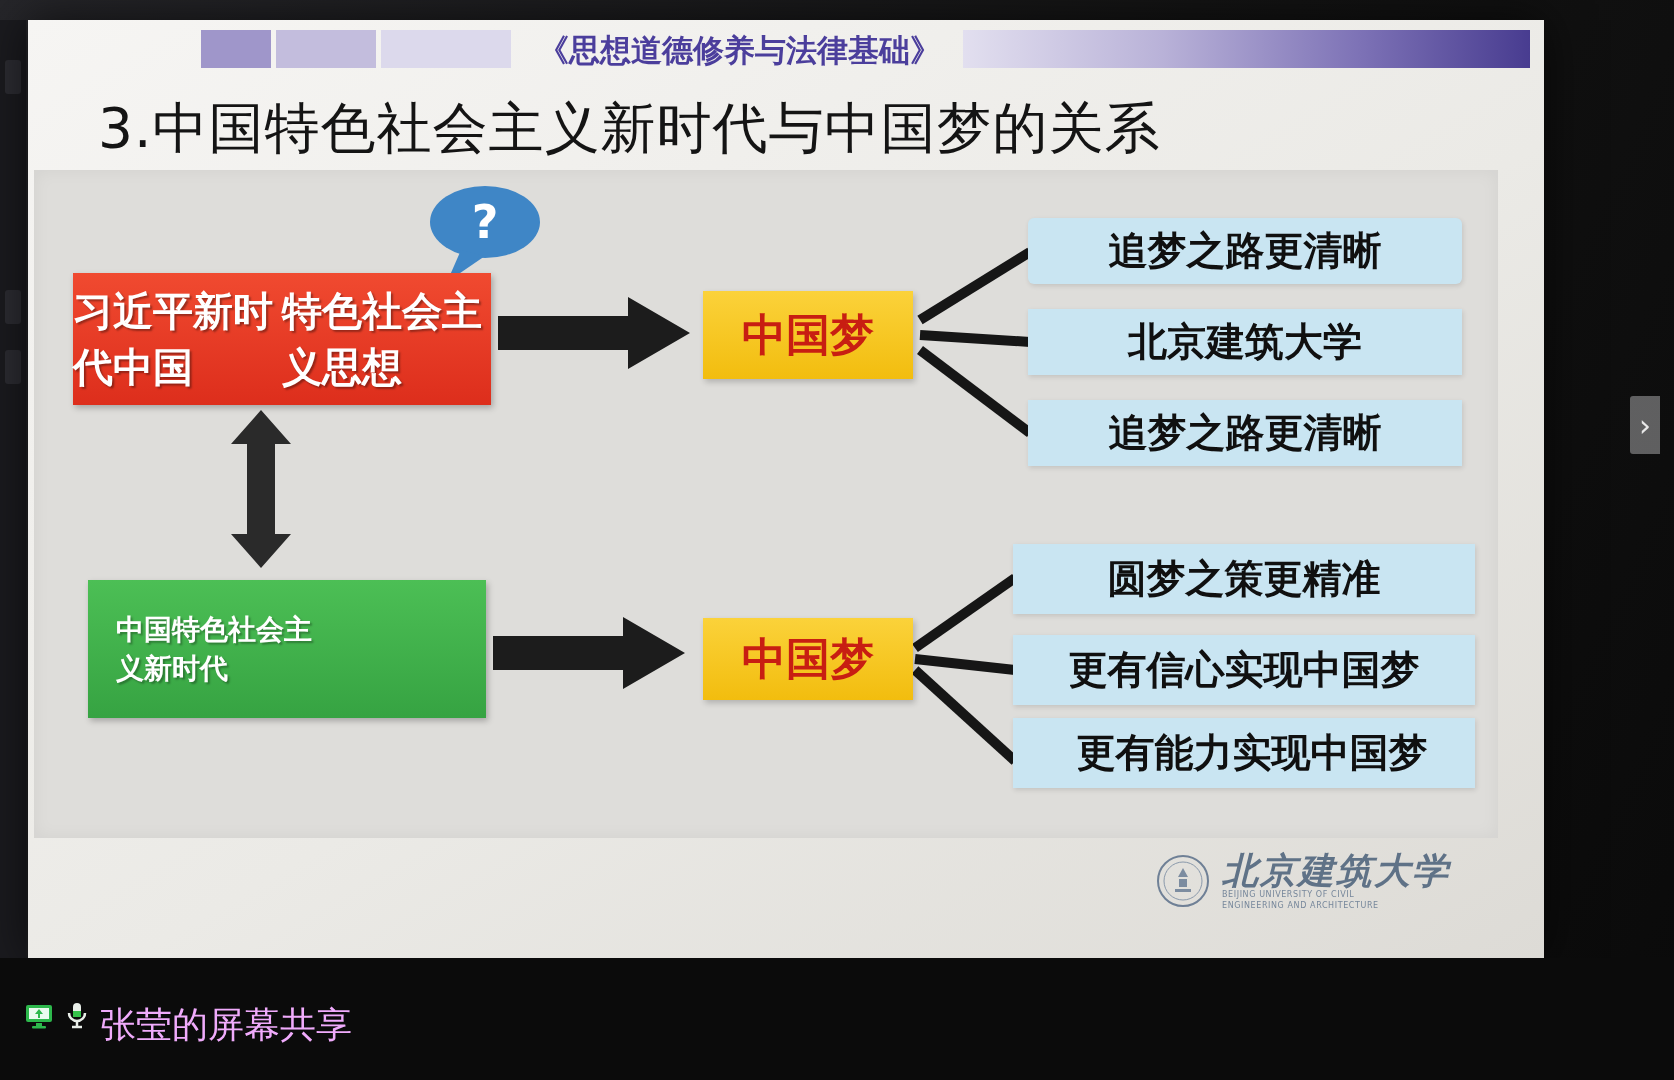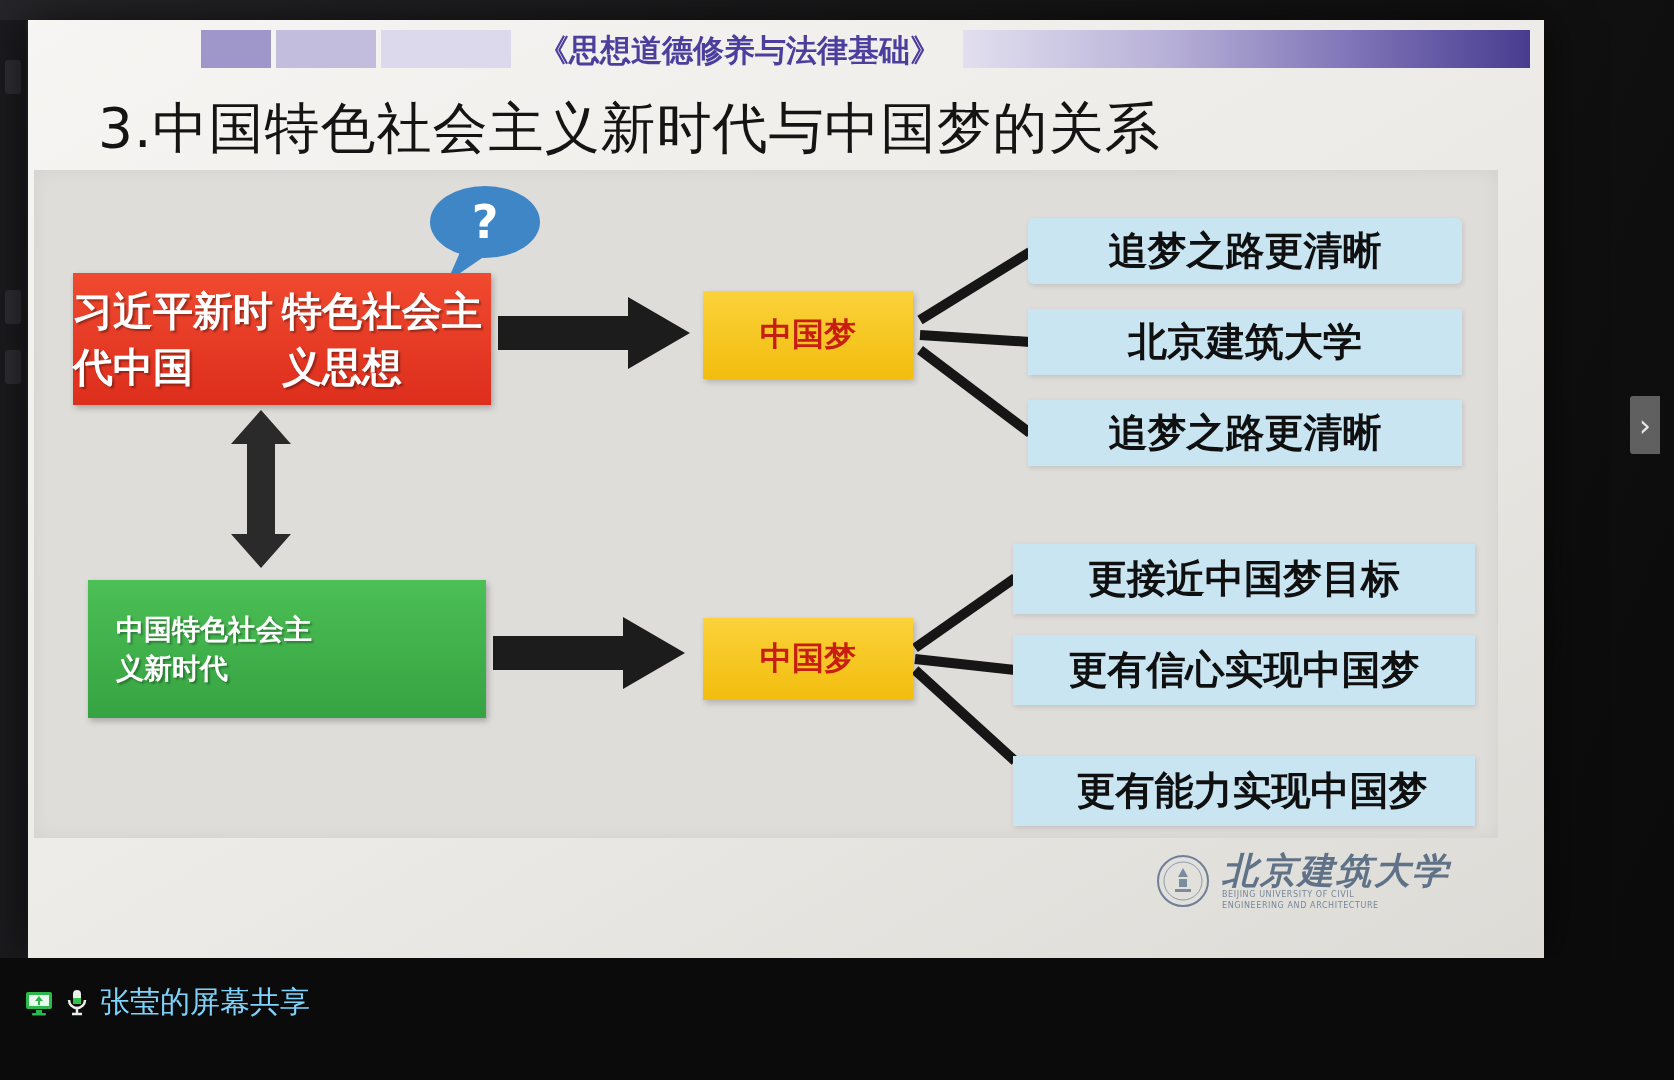--- a/index.html
+++ b/index.html
@@ -65,33 +65,33 @@
   .green-box {
     left:60px; top:560px; width:398px; height:138px;
     background:linear-gradient(180deg,#4cbf55,#36a342);
     color:#ffffff; font-size:28px; line-height:1.4; flex-direction:column; align-items:flex-start;
     padding-left:28px; text-shadow:2px 2px 2px rgba(0,0,0,.3);
     box-shadow:2px 3px 6px rgba(0,0,0,.25);
   }
   .yellow-box {
     width:210px; height:88px;
     background:linear-gradient(180deg,#fbd23a,#f2bd0e);
-    color:#c81e12; font-size:32px;
+    color:#c81e12; font-size:44px;
     box-shadow:2px 3px 6px rgba(0,0,0,.2);
   }
   .y1 { left:675px; top:271px; }
   .y2 { left:675px; top:598px; height:82px; }
   .blue-box {
     background:#c9e5f2; color:#101010; font-size:39px;
     box-shadow:1px 2px 5px rgba(0,0,0,.12);
   }
   .bt { left:1000px; width:434px; height:66px; }
   .bt1 { top:198px;border-radius:6px; } .bt2 { top:289px; } .bt3 { top:380px; }
   .bb { left:985px; width:462px; height:70px; }
-  .bb1 { top:524px; } .bb2 { top:615px; } .bb3 { top:736px;padding-left:16px; }
+  .bb1 { top:524px; } .bb2 { top:615px; } .bb3 { top:698px;padding-left:16px; }
 
   
   .bubble { position:absolute; left:395px; top:162px; width:120px; height:105px; }
   .bubble-q {
     position:absolute; left:0; top:0; width:124px; height:80px;
     display:flex; align-items:center; justify-content:center;
     color:#ffffff; font-size:46px; font-weight:bold;
   }
 
   
@@ -107,21 +107,21 @@
   .chevron {
     position:absolute; left:1630px; top:396px; width:30px; height:58px;
     background:rgba(110,110,112,.85); border-radius:3px 0 0 3px;
     display:flex; align-items:center; justify-content:center;
     color:#e8e8e8; font-size:30px; cursor:pointer;
   }
 
   
   .bottom-bar { position:absolute; left:0; top:958px; width:1674px; height:122px; background:#0b0b0b; }
   .status { position:absolute; left:24px; top:24px; display:flex; align-items:center; gap:10px; }
-  .status-label { color:#7dd3fc; font-size:30px; }
+  .status-label { color:#f0abfc; font-size:36px;margin-top:19px; }
 </style>
 </head>
 <body>
 
 <div class="sidebar">
   <div class="sidebar-glyph sg1"></div>
   <div class="sidebar-glyph sg2"></div>
   <div class="sidebar-glyph sg3"></div>
 </div>
 
@@ -169,21 +169,21 @@
   <div class="box yellow-box y1">中国梦</div>
   <div class="box blue-box bt bt1">追梦之路更清晰</div>
   <div class="box blue-box bt bt2">北京建筑大学</div>
   <div class="box blue-box bt bt3">追梦之路更清晰</div>
 
   <div class="box green-box">
     <span>中国特色社会主</span>
     <span>义新时代</span>
   </div>
   <div class="box yellow-box y2">中国梦</div>
-  <div class="box blue-box bb bb1">更接近中国梦目标</div>
+  <div class="box blue-box bb bb1">圆梦之策更精准</div>
   <div class="box blue-box bb bb2">更有信心实现中国梦</div>
   <div class="box blue-box bb bb3">更有能力实现中国梦</div>
 
   <div class="logo">
     <svg width="54" height="54" viewBox="0 0 54 54">
       <circle cx="27" cy="27" r="25" fill="none" stroke="#6f8096" stroke-width="2"></circle>
       <circle cx="27" cy="27" r="19" fill="none" stroke="#8a99ab" stroke-width="1"></circle>
       <path d="M27 14 l5 9 h-10 z M19 35 h16 v3 h-16 z M23 25 h8 v8 h-8 z" fill="#7c8ca0"></path>
     </svg>
     <div class="logo-text">

